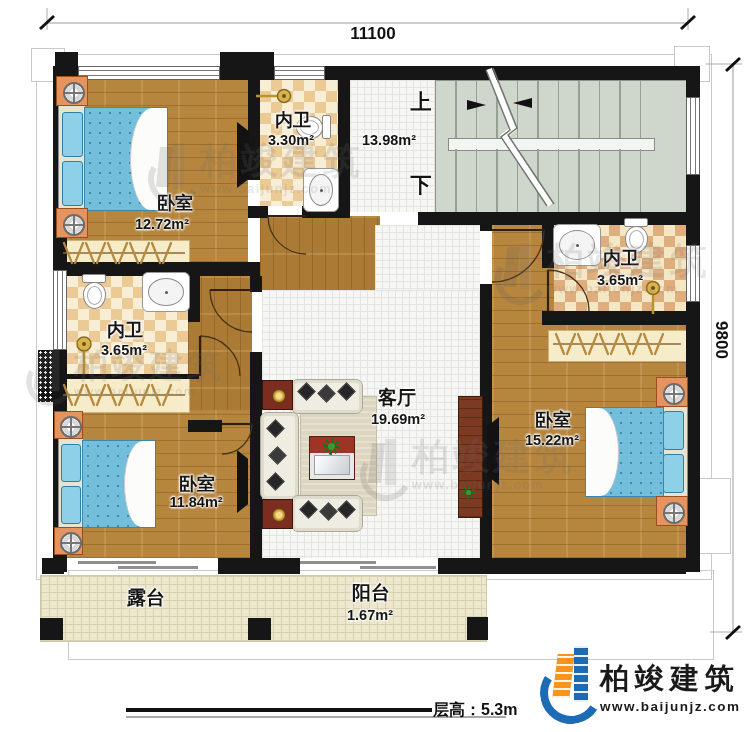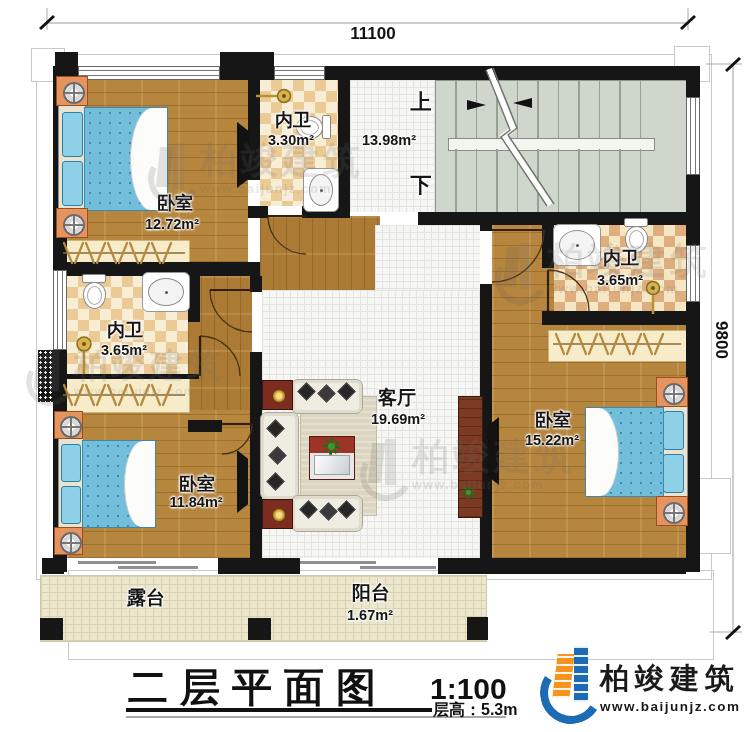--- a/index.html
+++ b/index.html
@@ -364,21 +364,21 @@
         <line x1="726" y1="71" x2="740" y2="58"></line>
         <line x1="726" y1="639" x2="740" y2="626"></line>
       </g>
     </g>
   </svg>
 
   <div class="lbl dimtxt" style="left:373px;top:34px;">11100</div>
   <div class="lbl dimtxt" style="left:721px;top:340px;transform:translate(-50%,-50%) rotate(90deg);">9800</div>
 
   <div class="lbl fsname" style="left:175px;top:203px;">卧室</div>
-  <div class="lbl fsarea" style="left:172px;top:224px;">12.72m²</div>
+  <div class="lbl fsarea" style="left:162px;top:224px;">12.72m²</div>
   <div class="lbl fsname" style="left:293px;top:120px;">内卫</div>
   <div class="lbl fsarea" style="left:291px;top:140px;">3.30m²</div>
   <div class="lbl fsarea" style="left:389px;top:140px;">13.98m²</div>
   <div class="lbl fsud" style="left:421px;top:102px;">上</div>
   <div class="lbl fsud" style="left:421px;top:185px;">下</div>
   <div class="lbl fsname" style="left:621px;top:258px;">内卫</div>
   <div class="lbl fsarea" style="left:620px;top:280px;">3.65m²</div>
   <div class="lbl fsname" style="left:125px;top:330px;">内卫</div>
   <div class="lbl fsarea" style="left:124px;top:350px;">3.65m²</div>
   <div class="lbl fsbig" style="left:397px;top:398px;">客厅</div>
@@ -430,22 +430,20 @@
         <div class="arc"></div>
         <div class="b1"></div>
         <div class="b2"></div>
       </div>
     <div>
         <div class="wm-big">柏竣建筑</div>
          <div class="wm-url">www.baijunjz.com</div>
       </div>
   </div>
 
-  <div class="abs title-cn" style="left:128px;top:660px;">二层平面图</div>
-  <div class="abs title-scale" style="left:430px;top:672px;">1:100</div>
   <div class="abs" style="left:126px;top:708px;width:306px;height:4px;background:#111;"></div>
   <div class="abs" style="left:126px;top:716px;width:380px;height:1.5px;background:#a9a9a9;"></div>
   <div class="abs title-h" style="left: 433px;top:700px;">层高：5.3m</div>
 
   <div class="abs logo-ico" style="left:543px;top:644px;">
     <div class="arc"></div>
       <div class="b1"></div>
       <div class="b2"></div>
   </div>
   <div class="abs" style="left:600px;top:664px;">

